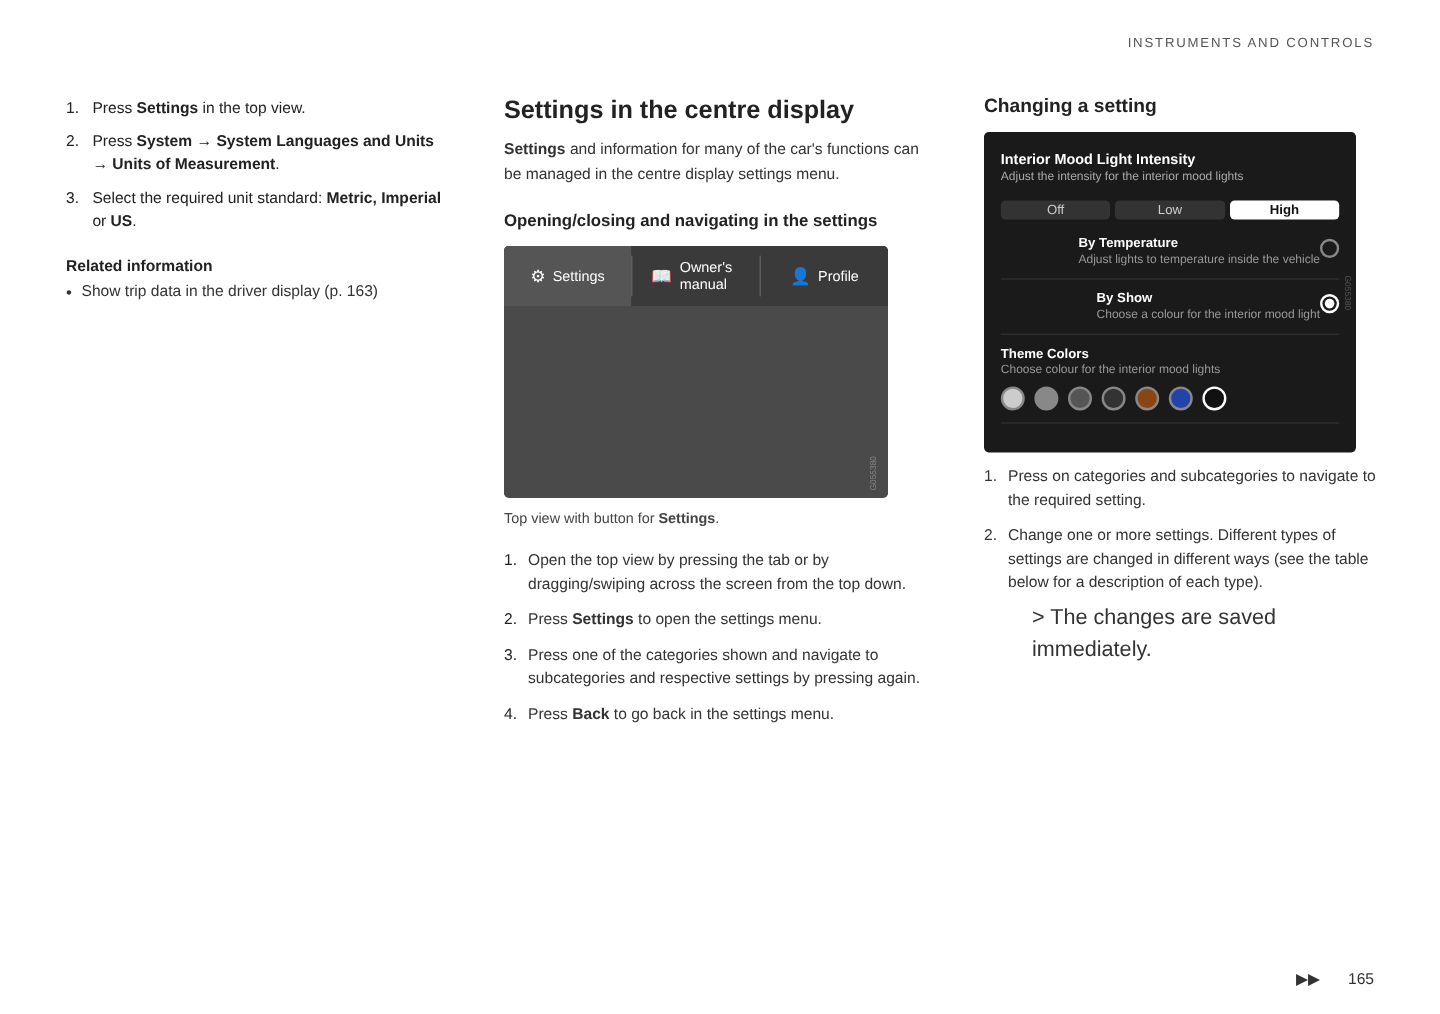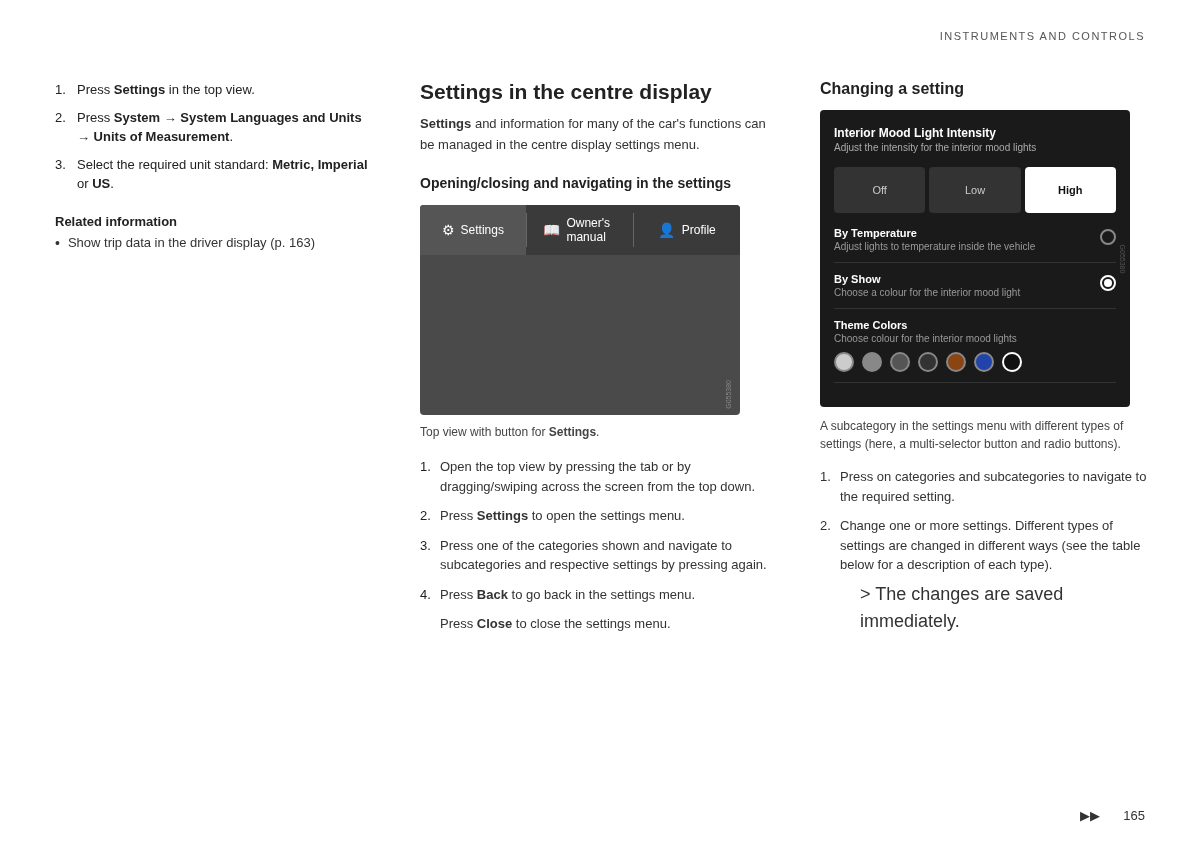--- a/index.html
+++ b/index.html
@@ -250,21 +250,21 @@
     }
 
     .selector-row {
       display: flex;
       gap: 4px;
       margin-bottom: 14px;
     }
 
     .selector-btn {
       flex: 1;
-      height: 46px;
+      height: 16px;
       border-radius: 4px;
       display: flex;
       align-items: center;
       justify-content: center;
       font-size: 11px;
       color: #ccc;
       background: #333;
       cursor: pointer;
     }
 
@@ -291,21 +291,21 @@
       margin-bottom: 2px;
     }
 
     .display-row-desc {
       font-size: 10px;
       color: #999;
     }
 
     .display-row-header {
       display: flex;
-      justify-content: space-between;
+      justify-content: flex-end;
       align-items: flex-start;
     }
 
     .radio-circle {
       width: 16px;
       height: 16px;
       border-radius: 50%;
       border: 2px solid #888;
       display: flex;
       align-items: center;
@@ -463,24 +463,20 @@
       <span class="step-num">2.</span>
       <span>Press <strong>Settings</strong> to open the settings menu.</span>
     </li>
     <li>
       <span class="step-num">3.</span>
       <span>Press one of the categories shown and navigate to subcategories and respective settings by pressing again.</span>
     </li>
     <li>
       <span class="step-num">4.</span>
       <span>Press <strong>Back</strong> to go back in the settings menu.</span>
-    </li>
-    <li>
-      <span class="step-num">&nbsp;</span>
-      <span>Press <strong>Close</strong> to close the settings menu.</span>
     </li>
   </ol>
 </div>
 
 <div class="right-column">
   <h2 class="change-setting-title">Changing a setting</h2>
 
   <div class="car-display">
     <div class="display-title">Interior Mood Light Intensity</div>
     <div class="display-subtitle">Adjust the intensity for the interior mood lights</div>
@@ -521,21 +517,20 @@
         <div class="color-circle" style="background:#333"></div>
         <div class="color-circle" style="background:#8b4513"></div>
         <div class="color-circle" style="background:#2244aa"></div>
         <div class="color-circle selected" style="background:#111"></div>
       </div>
     </div>
 
     <div class="display-watermark">G055380</div>
   </div>
 
-  <p class="subcategory-caption">A subcategory in the settings menu with different types of settings (here, a multi-selector button and radio buttons).</p>
 
   <ol class="right-steps">
     <li>
       <span class="step-num">1.</span>
       <span>Press on categories and subcategories to navigate to the required setting.</span>
     </li>
     <li>
       <span class="step-num">2.</span>
       <div>
         <span>Change one or more settings. Different types of settings are changed in different ways (see the table below for a description of each type).</span>

